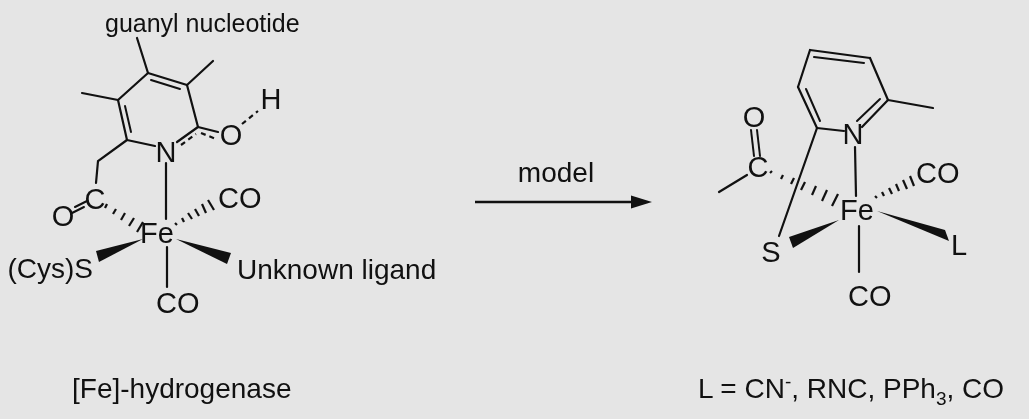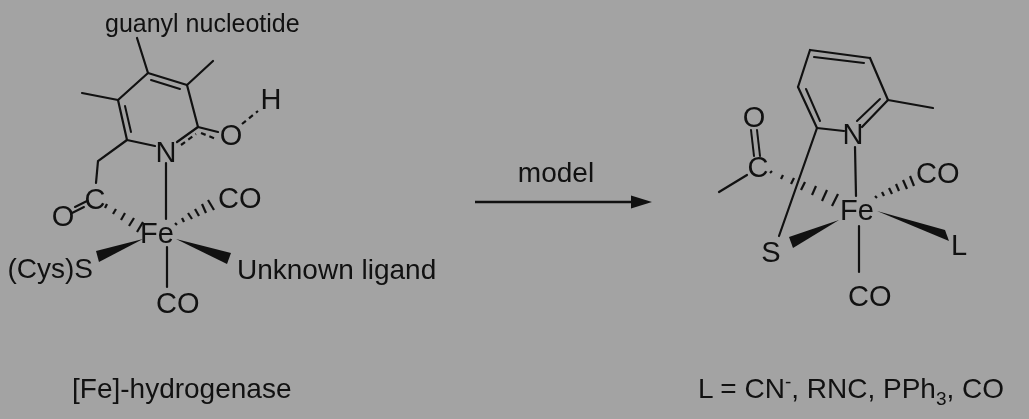--- a/index.html
+++ b/index.html
@@ -1,16 +1,16 @@
 <!DOCTYPE html>
 <html><head>
 <meta charset="utf-8">
 <style>
   html,body{margin:0;padding:0;background:#ffffff;}
-  .scheme{position:relative;width:1029px;height:419px;background:#a3a3a3;overflow:hidden;}
+  .scheme{position:relative;width:1029px;height:419px;background:#e5e5e5;overflow:hidden;}
   svg{display:block;}
   .bond{stroke:#111111;stroke-width:2.2;fill:none;stroke-linecap:round;}
   .thin{stroke-width:2.0;}
   .dashb{stroke:#111111;stroke-width:2.2;fill:none;stroke-linecap:butt;stroke-dasharray:5 4;}
   .hash{stroke:#111111;stroke-width:2.2;fill:none;stroke-linecap:butt;}
   .wedge{fill:#111111;stroke:none;}
   .arrowline{stroke:#111111;stroke-width:2.5;fill:none;}
   .arrowhead{fill:#111111;stroke:none;}
   text{font-family:"Liberation Sans", sans-serif;fill:#111111;}
   .atom{font-size:29px;}

